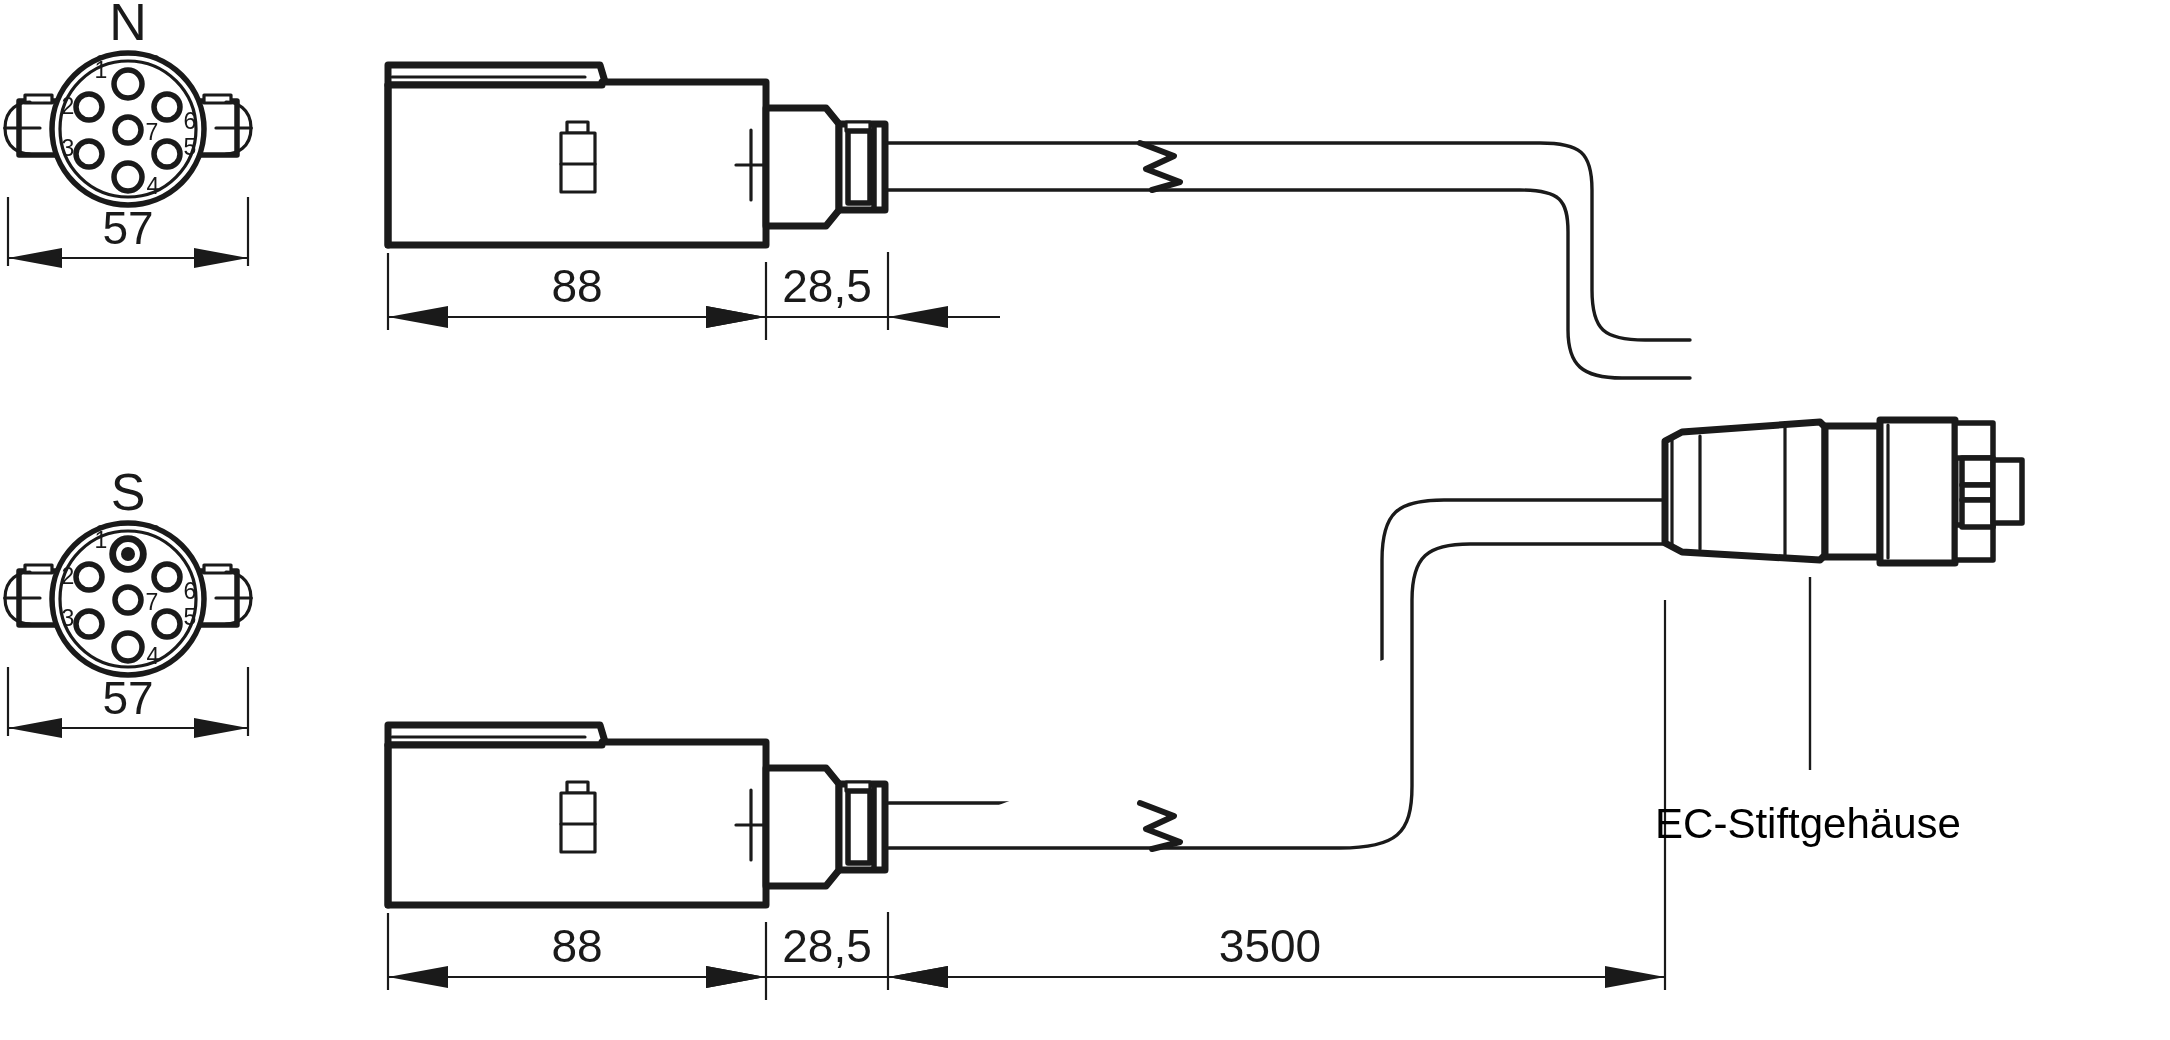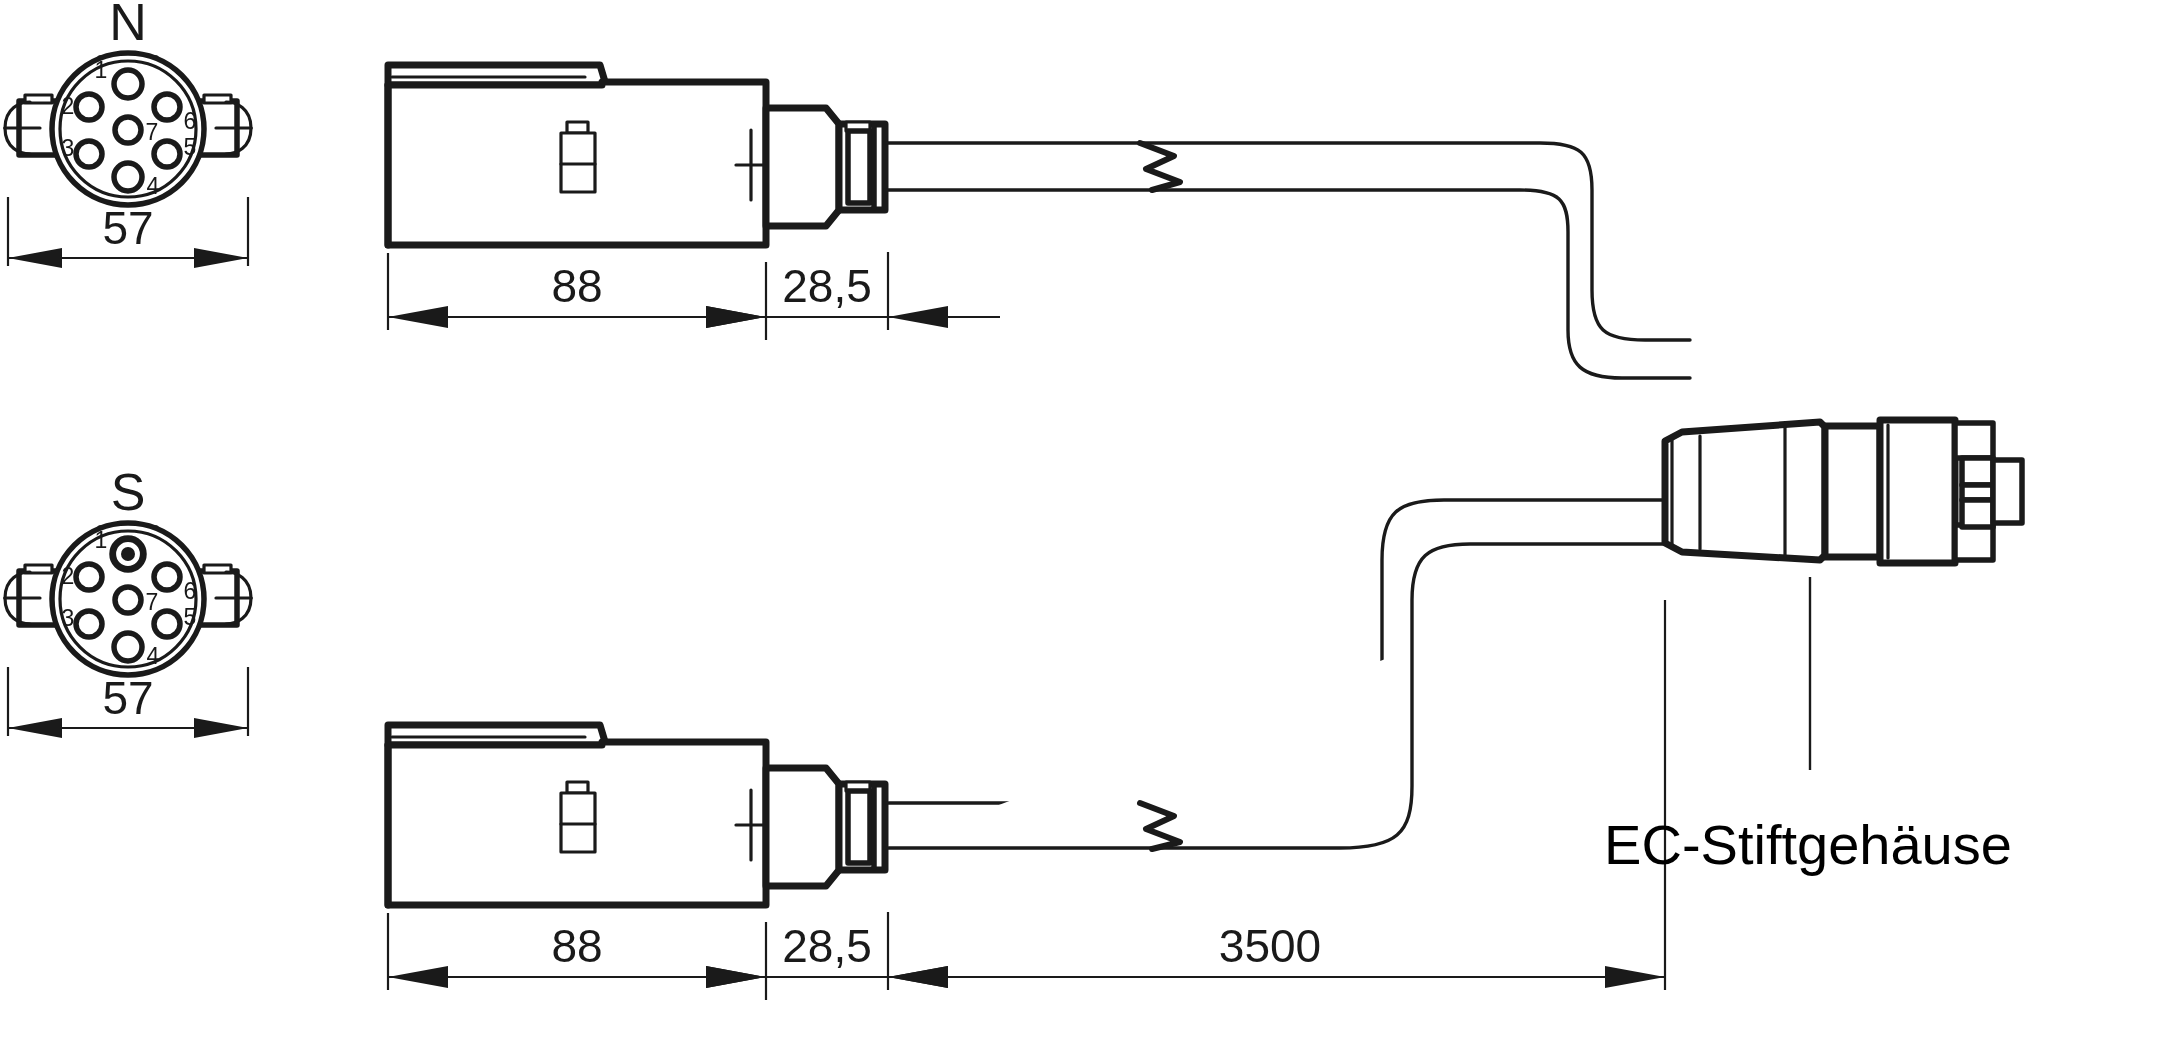--- a/index.html
+++ b/index.html
@@ -36,21 +36,21 @@
   .extline   { stroke-width: 2.2; stroke-linecap: butt; }
   .leader    { stroke-width: 2.4; stroke-linecap: butt; }
   .fillwhite { fill: #ffffff; }
   .arrowfill { fill: #1a1a1a; stroke: none; }
   .pinhole   { fill: #ffffff; stroke: #1a1a1a; stroke-width: 5.5; }
   .pindot    { fill: #1a1a1a; stroke: none; }
   .pinring   { fill: none; stroke: #1a1a1a; stroke-width: 2.2; }
 
   text { fill: #1a1a1a; font-family: "Liberation Sans", sans-serif; }
   .t-dim     { font-size: 46px; letter-spacing: 0px; }
-  .t-label   { font-size: 56px; margin-top: 12px; }
+  .t-label   { font-size: 42px; }
   .t-big     { font-size: 52px; }
   .t-pin     { font-size: 23px; }
 </style>
 </head>
 <body>
 
 <div id="drawing-root">
 
   <svg class="tech-drawing" viewBox="0 0 2170 1040">
 

